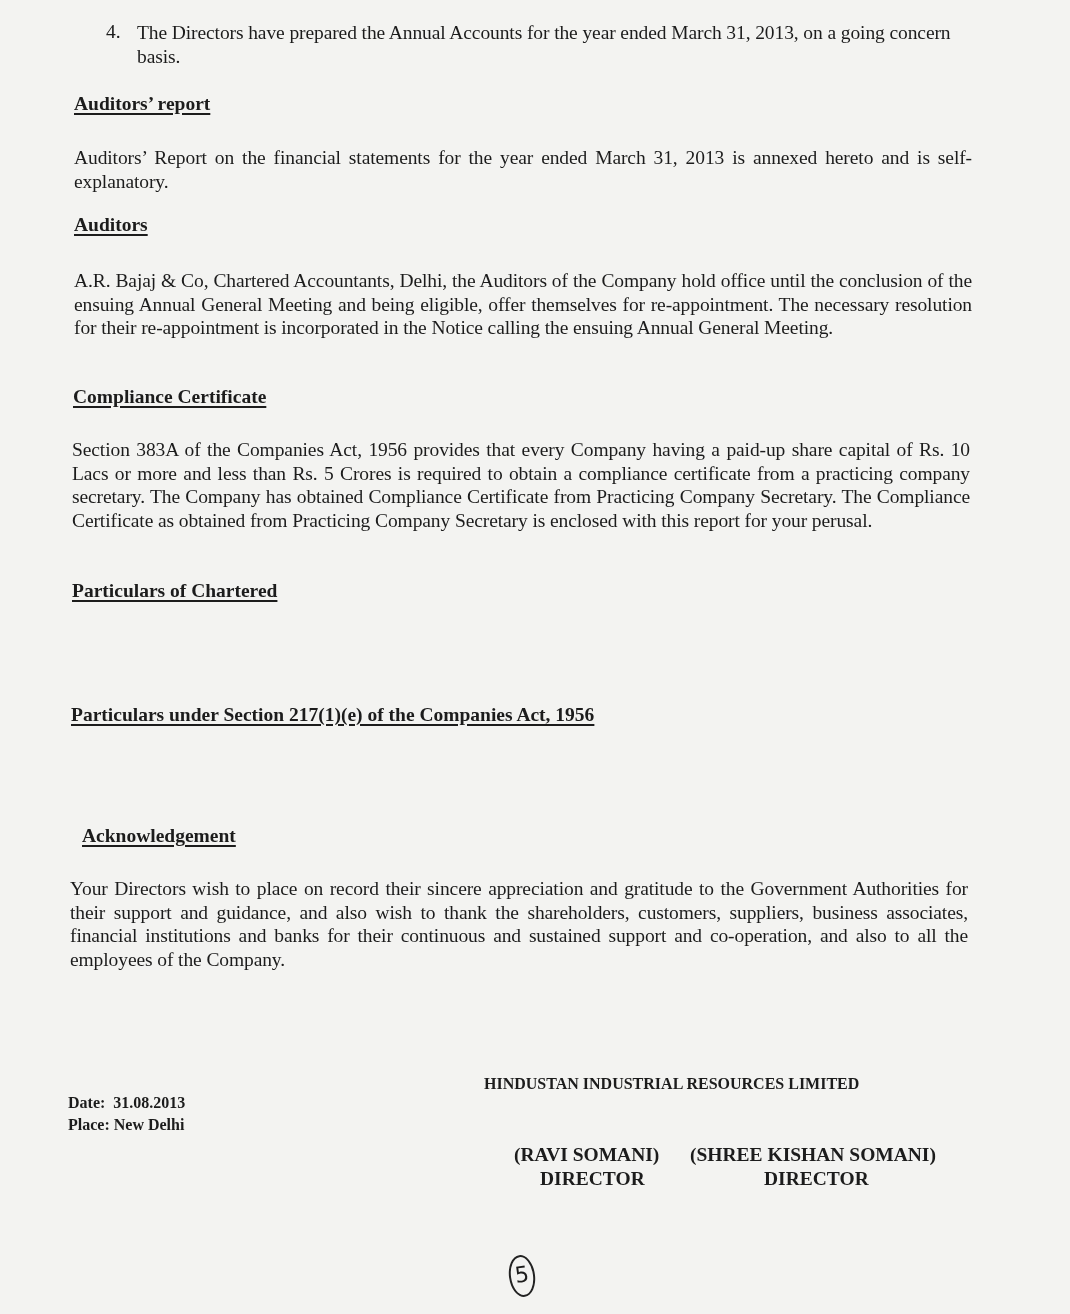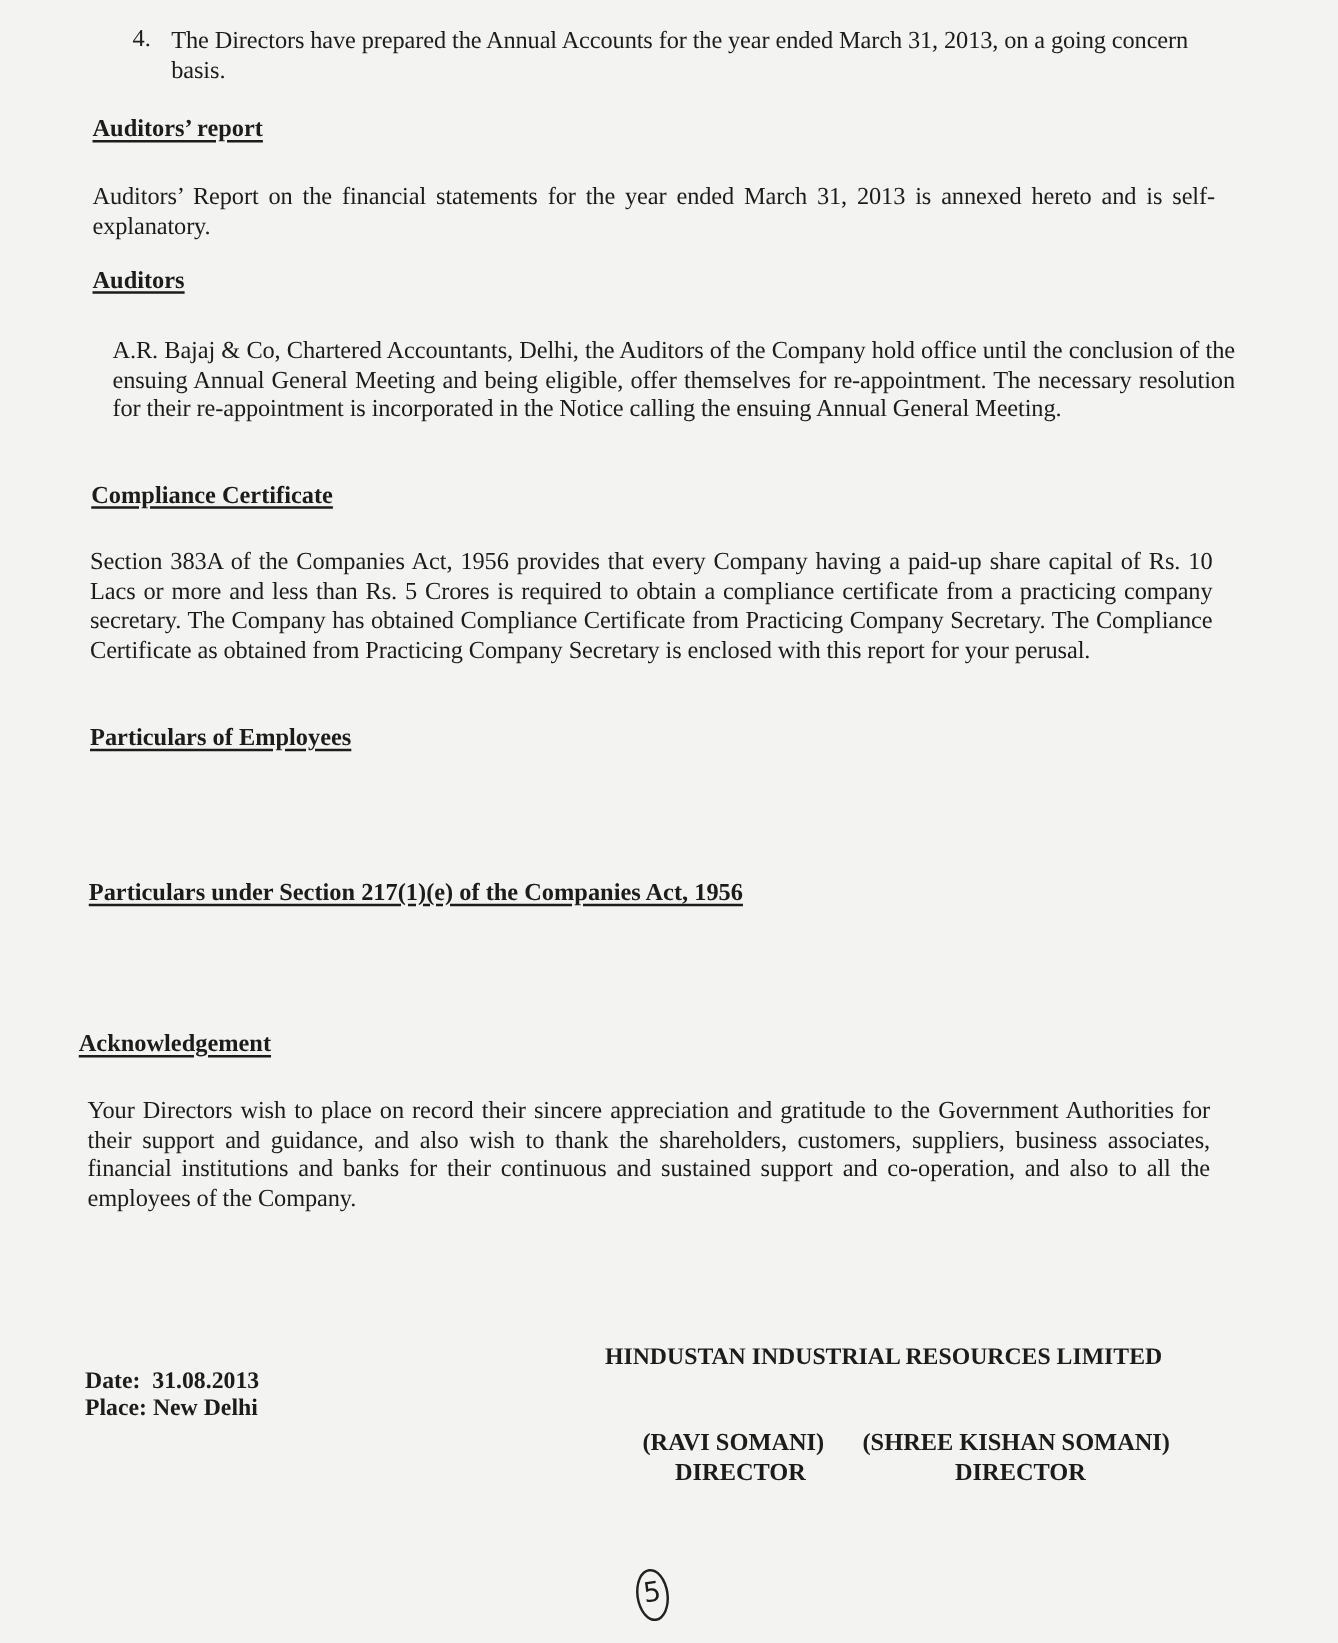--- a/index.html
+++ b/index.html
@@ -17,21 +17,21 @@
     letter-spacing: -0.1px;
   }
   .heading {
     position: absolute; left: 74px;
     font-size: 19.5px; font-weight: bold; text-decoration: underline;
     text-decoration-thickness: 2px; text-underline-offset: 3px;
   }
   .item-num { position: absolute; left: 106px; top: 21px; font-size: 19.5px; }
   .item-text { left: 137px; top: 21px; width: 835px; text-align: left; }
   .sig { position: absolute; font-weight: bold; font-size: 19.5px; }
-  .sig-small { font-size: 19px; }
+  .sig-small { font-size: 16px; }
   .page-num {
     position: absolute; left: 509px; top: 1255px; width: 22px; height: 38px;
     border: 2px solid #222; border-radius: 50%;
     font-family: "DejaVu Sans", sans-serif; font-size: 22px; text-align: center; line-height: 36px;
     transform: rotate(-8deg);
   }
   .ghost {
     position: absolute; color: #e2e2df; font-size: 19px; white-space: nowrap;
   }
 </style>
@@ -42,30 +42,30 @@
 
   <div class="ghost" style="left:200px; top:402px;">&nbsp;</div>
 
   <span class="item-num">4.</span>
   <div class="para item-text">The Directors have prepared the Annual Accounts for the year ended March 31, 2013, on a going concern basis.</div>
 
   <div class="heading" style="top:93px;">Auditors’ report</div>
   <div class="para" style="top:146px; left:74px;">Auditors’ Report on the financial statements for the year ended March 31, 2013 is annexed hereto and is self- explanatory.</div>
 
   <div class="heading" style="top:214px;">Auditors</div>
-  <div class="para" style="top:269px; left:74px;margin-left:16px;">A.R. Bajaj &amp; Co, Chartered Accountants, Delhi, the Auditors of the Company hold office until the conclusion of the ensuing Annual General Meeting and being eligible, offer themselves for re-appointment. The necessary resolution for their re-appointment is incorporated in the Notice calling the ensuing Annual General Meeting.</div>
+  <div class="para" style="top:269px; left:74px;">A.R. Bajaj &amp; Co, Chartered Accountants, Delhi, the Auditors of the Company hold office until the conclusion of the ensuing Annual General Meeting and being eligible, offer themselves for re-appointment. The necessary resolution for their re-appointment is incorporated in the Notice calling the ensuing Annual General Meeting.</div>
 
   <div class="heading" style="top:386px; left:73px;">Compliance Certificate</div>
   <div class="para" style="top:438px;">Section 383A of the Companies Act, 1956 provides that every Company having a paid-up share capital of Rs. 10 Lacs or more and less than Rs.  5 Crores is required to obtain a compliance certificate from a practicing company secretary. The Company has obtained Compliance Certificate from Practicing Company Secretary. The Compliance Certificate as obtained from Practicing Company Secretary is enclosed with this report for your perusal.</div>
 
-  <div class="heading" style="top:580px; left:72px;">Particulars of Employees</div>
+  <div class="heading" style="top:580px; left:72px;">Particulars of Chartered</div>
 
   <div class="heading" style="top:704px; left:71px;">Particulars under Section 217(1)(e) of the Companies Act, 1956</div>
 
-  <div class="heading" style="top:825px; left:63px;">Acknowledgement</div>
+  <div class="heading" style="top:825px; left:82px;">Acknowledgement</div>
   <div class="para" style="top:877px; left:70px;">Your Directors wish to place on record their sincere appreciation and gratitude to the Government Authorities for their support and guidance, and also wish to thank the shareholders, customers, suppliers, business associates, financial institutions and banks for their continuous and sustained support and co-operation, and also to all the employees of the Company.</div>
 
   <div class="sig sig-small" style="left:484px; top:1075px;">HINDUSTAN INDUSTRIAL RESOURCES LIMITED</div>
 
   <div class="sig sig-small" style="left:68px; top:1094px; white-space:pre;">Date:  31.08.2013</div>
   <div class="sig sig-small" style="left:68px; top:1116px;">Place: New Delhi</div>
 
   <div class="sig" style="left:514px; top:1144px;">(RAVI SOMANI)</div>
   <div class="sig" style="left:540px; top:1168px;">DIRECTOR</div>
   <div class="sig" style="left:690px; top:1144px;">(SHREE KISHAN SOMANI)</div>

